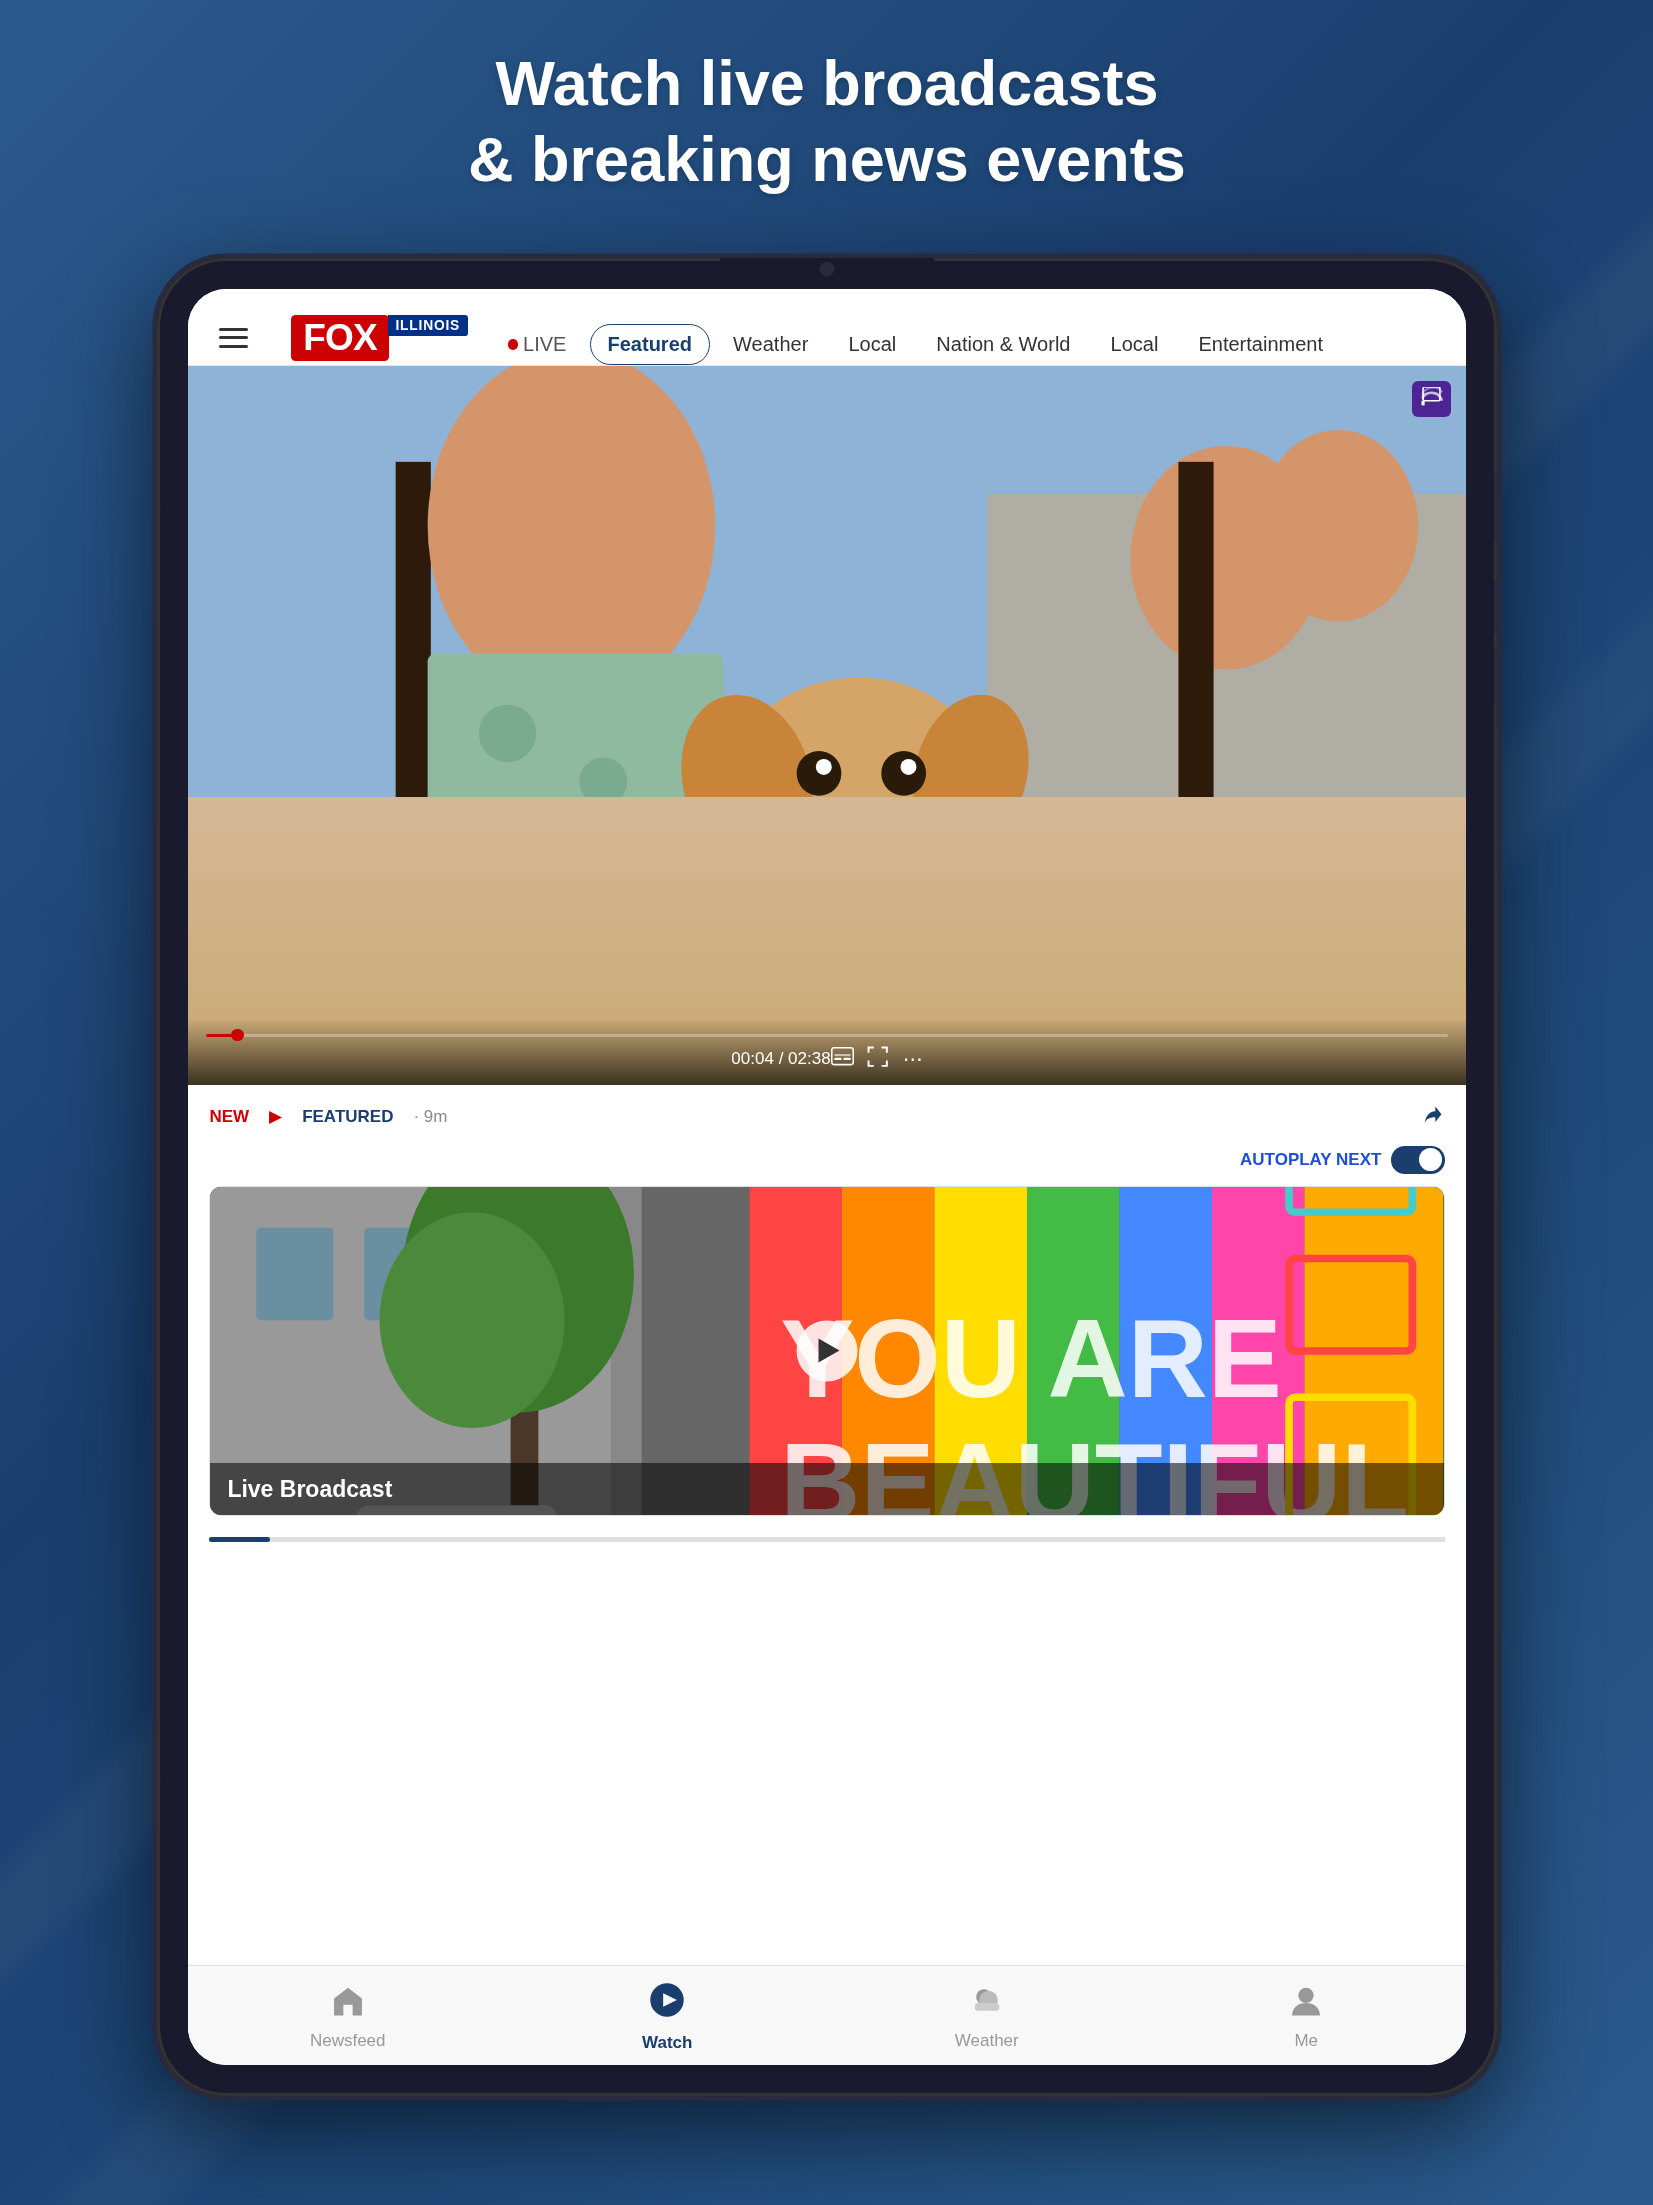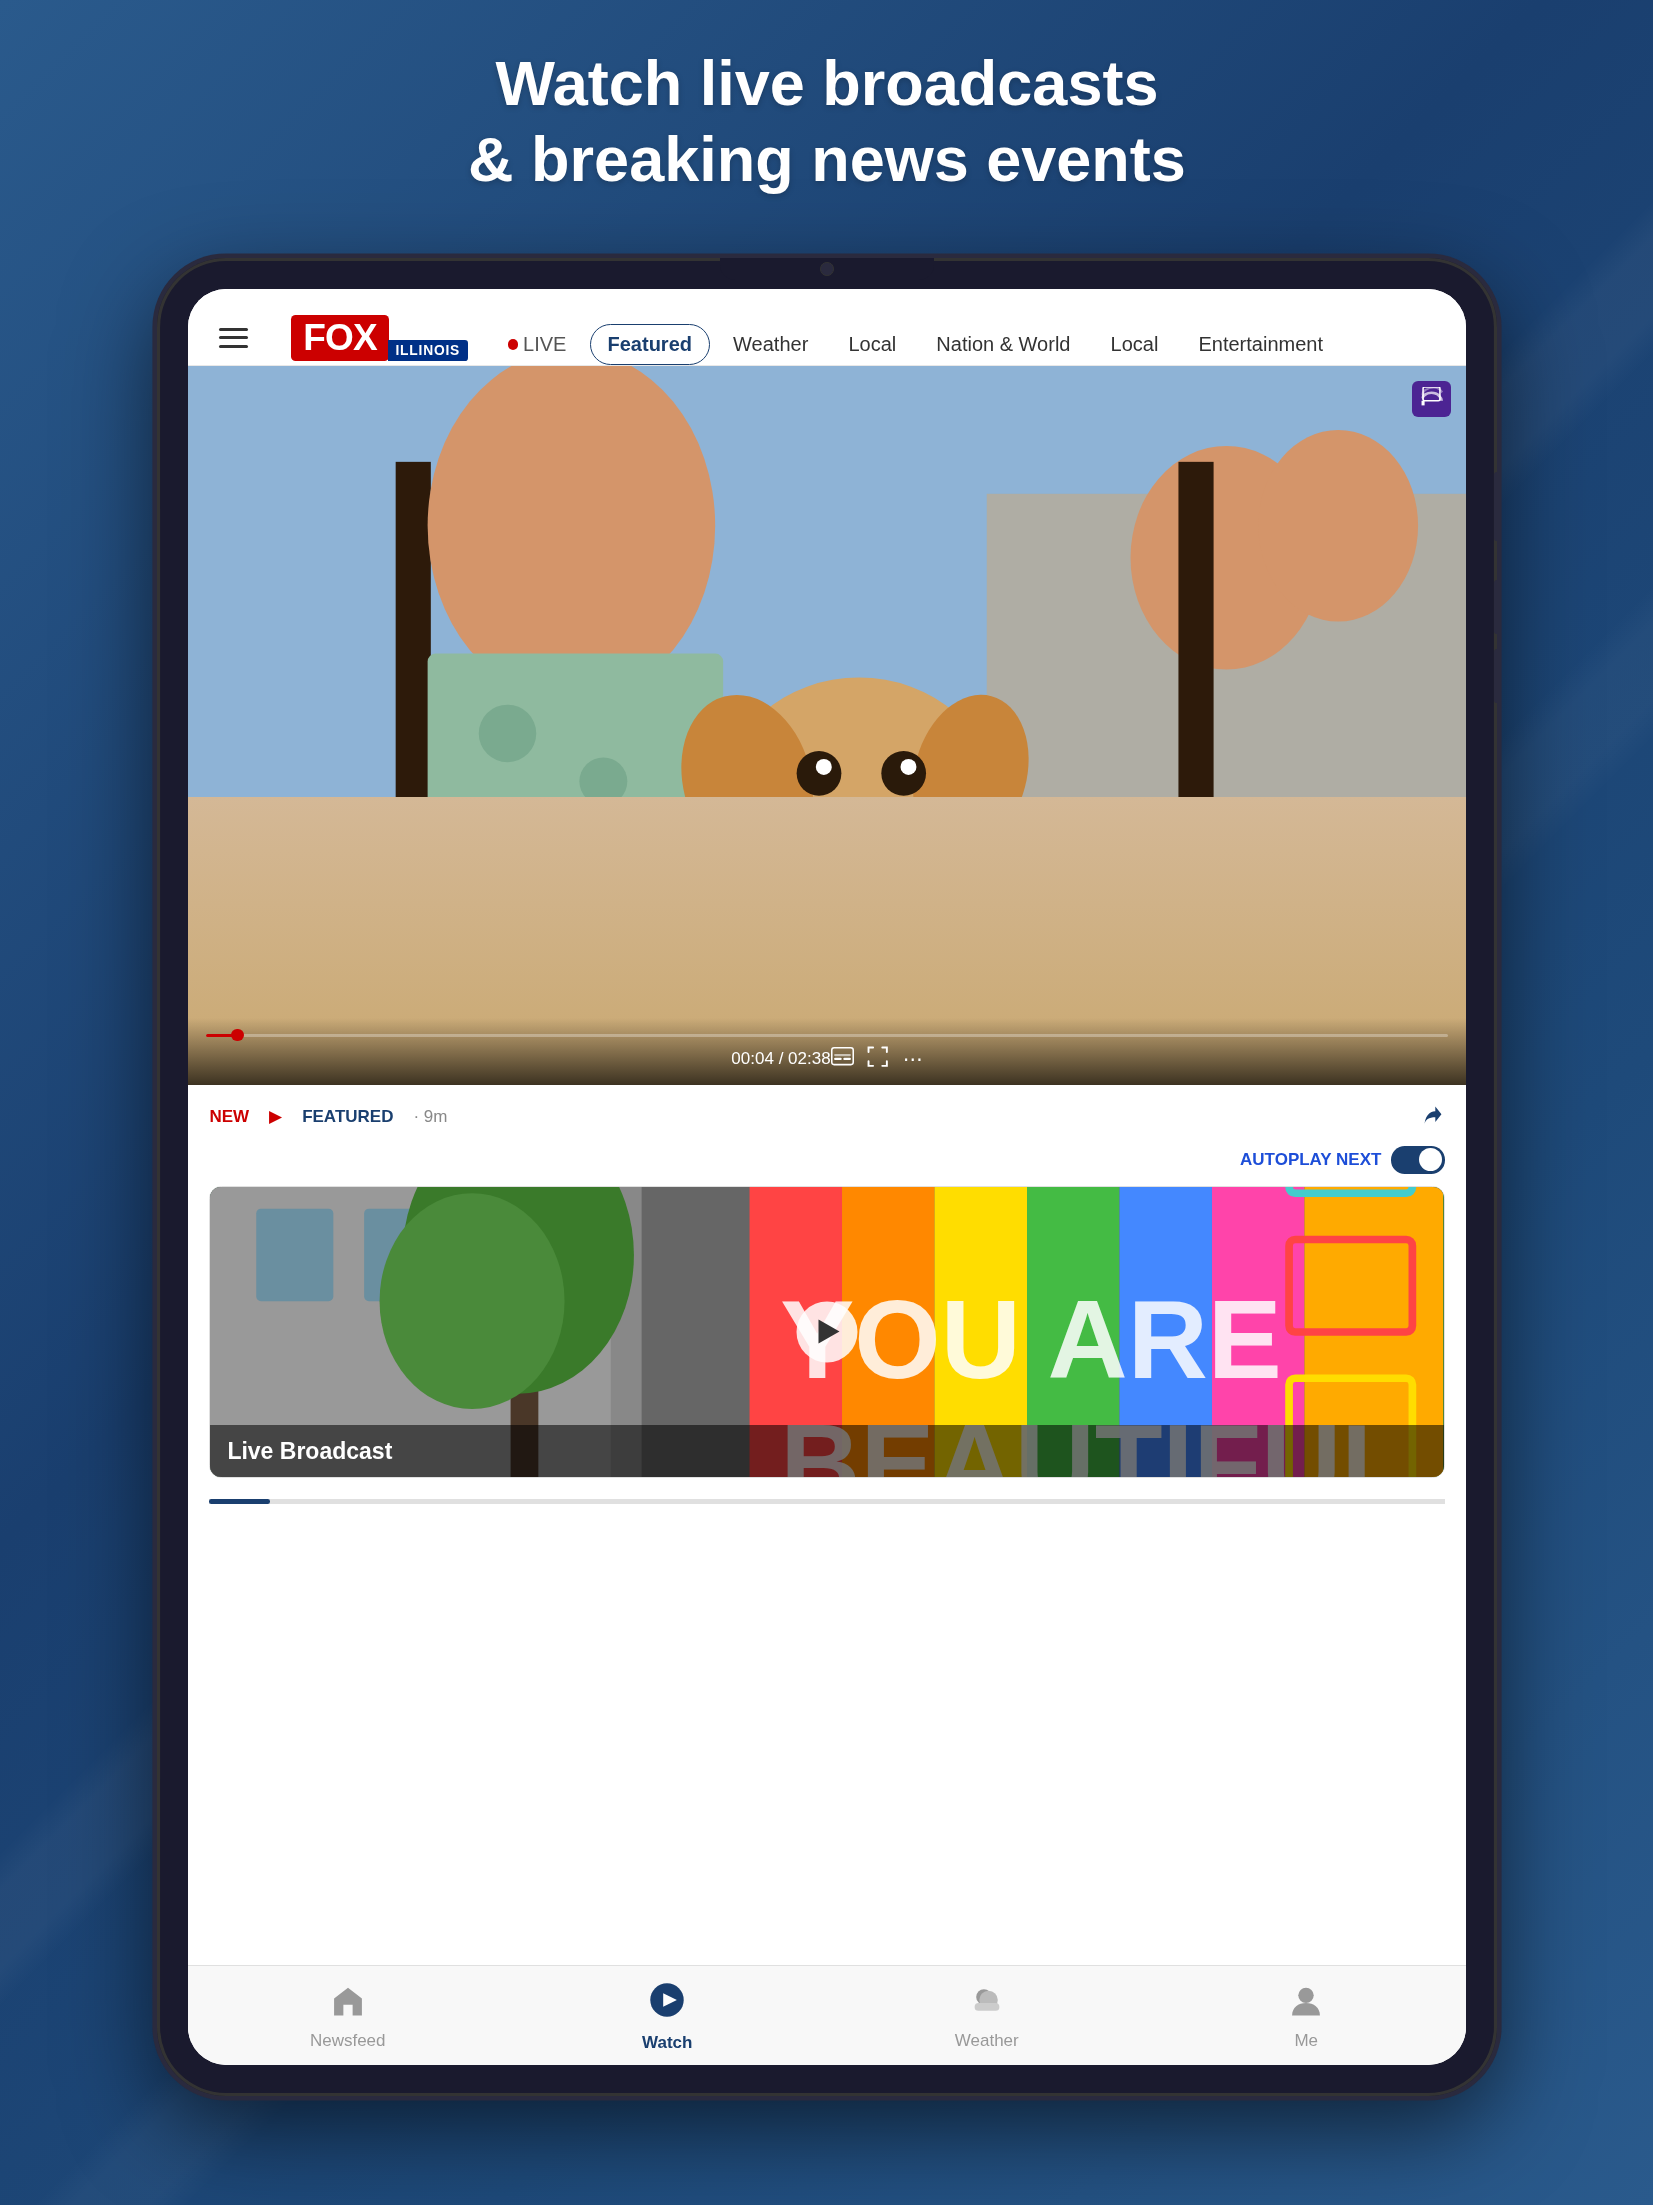--- a/index.html
+++ b/index.html
@@ -145,21 +145,21 @@
       display: block;
       width: 29px;
       height: 3.1px;
       background: #333;
       border-radius: 1.5px;
     }
 
     
     .fox-logo {
       display: flex;
-      align-items: flex-end;
+      align-items: flex-start;
       gap: 0;
     }
 
     .fox-logo-box {
       background: #cc0000;
       color: #fff;
       font-size: 37px;
       font-weight: 900;
       padding: 4.6px 12.3px;
       border-radius: 4.6px;
@@ -414,21 +414,21 @@
     
     .video-card {
       margin: 0 21.4px 21.4px 21.4px;
       border-radius: 12.3px;
       overflow: hidden;
       border: 0.8px solid #e0e0e0;
     }
 
     .video-card-thumb {
       position: relative;
-      height: 290px;
+      height: 328px;
       background: #15803d;
       overflow: hidden;
     }
 
     .play-btn-overlay {
       position: absolute;
       top: 50%;
       left: 50%;
       transform: translate(-50%, -50%);
       width: 61px;

